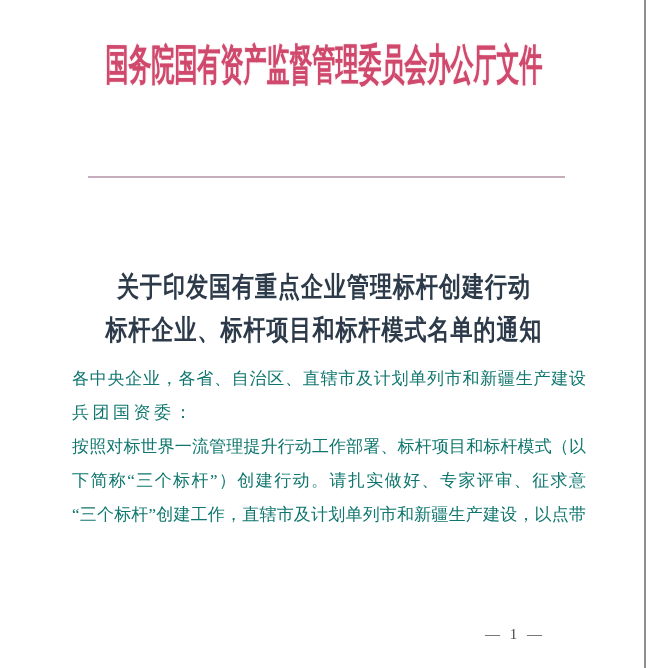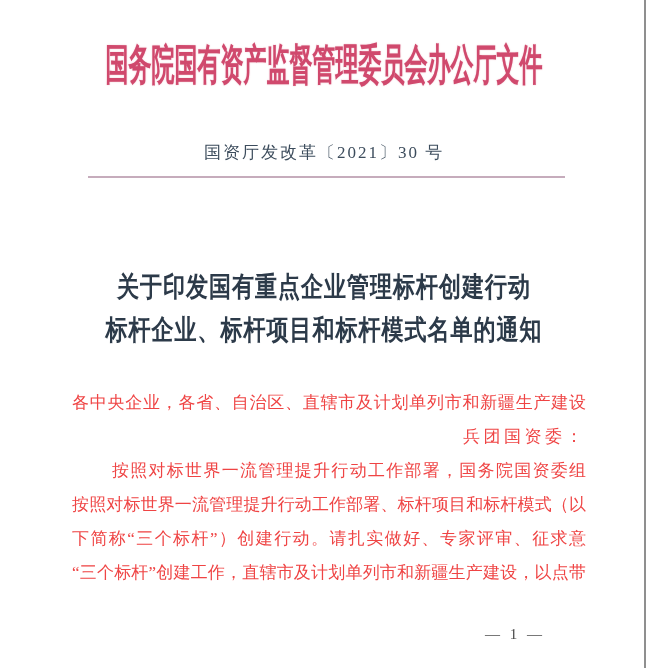--- a/index.html
+++ b/index.html
@@ -75,27 +75,25 @@
     transform-origin: top center;
     white-space: nowrap;
   }
   .body-block {
     position: absolute;
     top: 362px;
     left: 72px;
     width: 514px;
     font-size: 17px;
     line-height: 34px;
-    color: #ef4444;
-    margin-top: 24px;
+    color: #0f766e;
   }
   .line {
     height: 34px;
     white-space: nowrap;
-    text-align: right;
   }
   .line.full {
     white-space: normal;
     text-align: justify;
     text-align-last: justify;
   }
   .line.short {
     letter-spacing: 3.5px;
   }
   .line.indent {
@@ -113,33 +111,31 @@
 </style>
 </head>
 <body>
 
 <div class="page">
 
   <div class="edge-line"></div>
 
   <div class="header-title">国务院国有资产监督管理委员会办公厅文件</div>
 
-  <div class="doc-number">国资厅发改革〔2021〕30 号</div>
 
   <div class="divider"></div>
 
   <div class="doc-title">
     <div>关于印发国有重点企业管理标杆创建行动</div>
     <div>标杆企业、标杆项目和标杆模式名单的通知</div>
   </div>
 
   <div class="body-block">
     <div class="line full">各中央企业，各省、自治区、直辖市及计划单列市和新疆生产建设</div>
     <div class="line short">兵团国资委：</div>
-    <div class="line full indent">按照对标世界一流管理提升行动工作部署，国务院国资委组</div>
     <div class="line full">按照对标世界一流管理提升行动工作部署、标杆项目和标杆模式（以</div>
     <div class="line full">下简称“三个标杆”）创建行动。请扎实做好、专家评审、征求意</div>
     <div class="line full">“三个标杆”创建工作，直辖市及计划单列市和新疆生产建设，以点带</div>
   </div>
 
   <div class="page-number">— 1 —</div>
 
 </div>
 
 </body></html>

